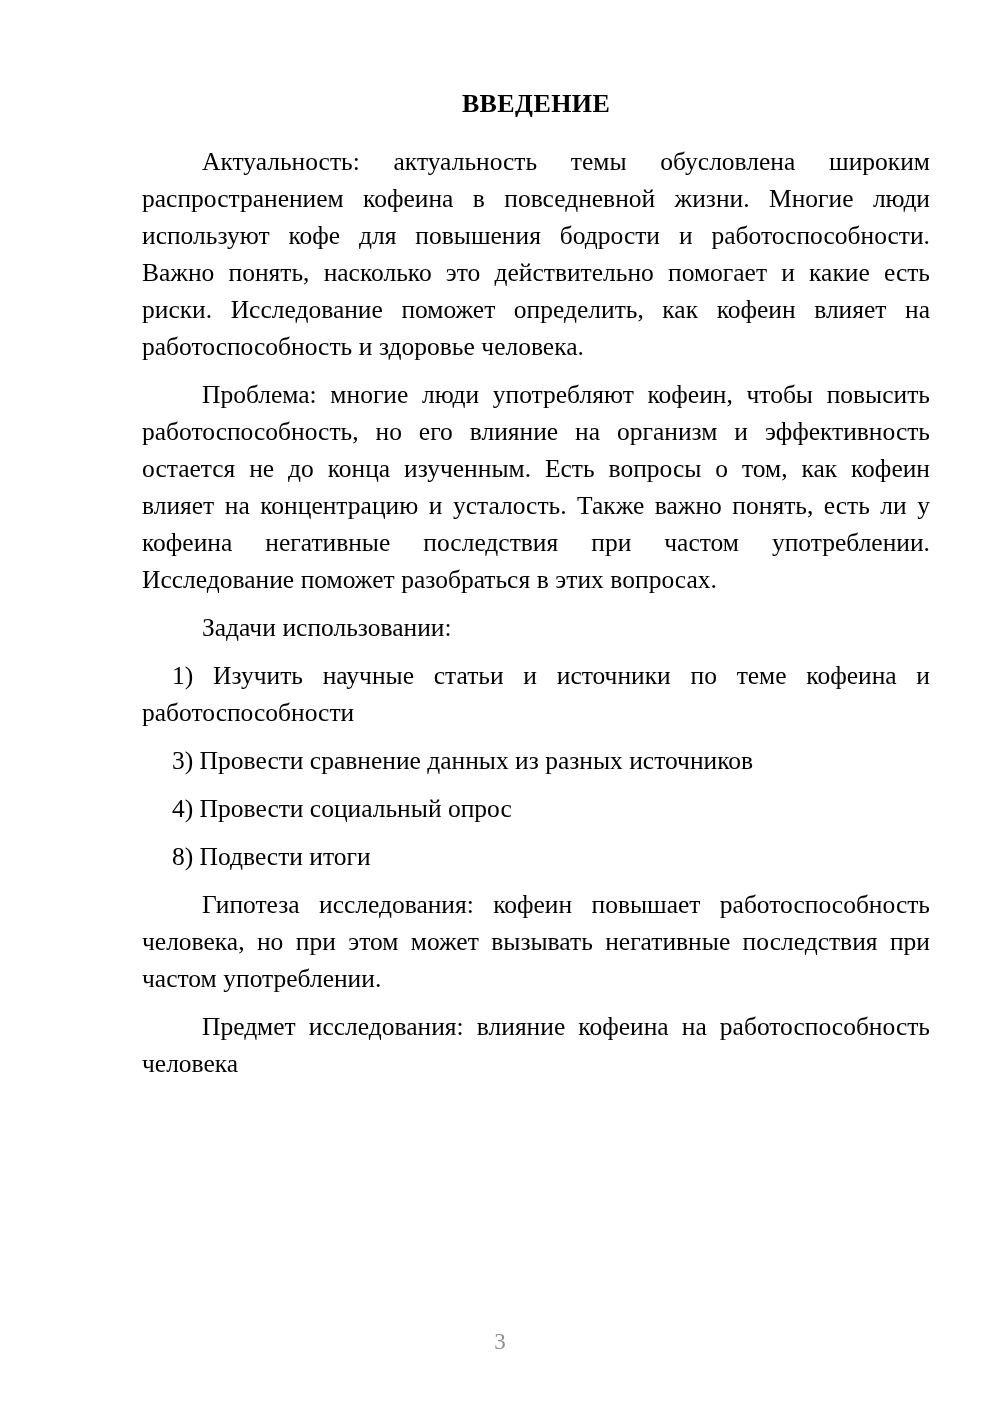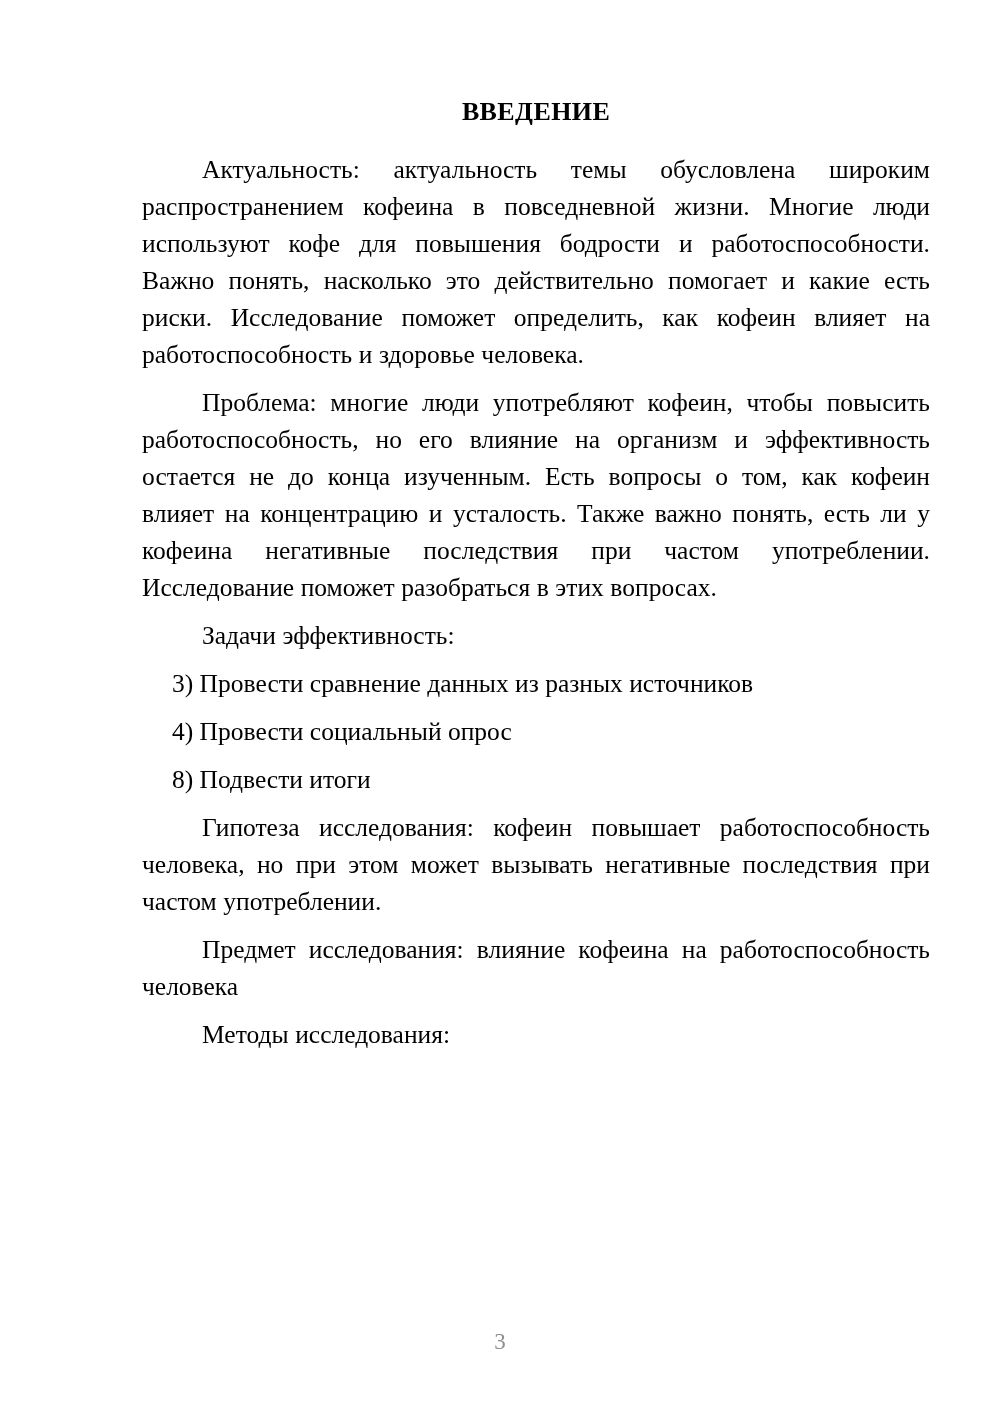--- a/index.html
+++ b/index.html
@@ -15,21 +15,21 @@
     position: relative;
     width: 1000px;
     height: 1414px;
     background: #ffffff;
     overflow: hidden;
     box-sizing: border-box;
   }
   .content {
     position: absolute;
     left: 142px;
-    top: 96px;
+    top: 88px;
     width: 788px;
   }
   .doc-heading {
     font-size: 26px;
     font-weight: bold;
     text-align: center;
     letter-spacing: 0.4px;
     margin: 0 0 24px 0;
     line-height: 1.2;
   }
@@ -81,32 +81,32 @@
 
   <div class="content">
 
     <h1 class="doc-heading">ВВЕДЕНИЕ</h1>
 
     <p class="para">Актуальность: актуальность темы обусловлена широким распространением кофеина в повседневной жизни. Многие люди используют кофе для повышения бодрости и работоспособности. Важно понять, насколько это действительно помогает и какие есть риски. Исследование поможет определить, как кофеин влияет на работоспособность и здоровье человека.</p>
 
     <p class="para">Проблема: многие люди употребляют кофеин, чтобы повысить работоспособность, но его влияние на организм и эффективность остается не до конца изученным. Есть вопросы о том, как кофеин влияет на концентрацию и усталость. Также важно понять, есть ли у кофеина негативные последствия при частом употреблении. Исследование поможет разобраться в этих вопросах.</p>
 
 
-    <p class="para short">Задачи эффективность:</p>
+    <p class="para short">Задачи использовании:</p>
 
     <div class="list-block">
+      <p class="list-item">1) Изучить научные статьи и источники по теме кофеина и работоспособности</p>
       <p class="list-item short">3) Провести сравнение данных из разных источников</p>
       <p class="list-item short">4) Провести социальный опрос</p>
       <p class="list-item short">8) Подвести итоги</p>
     </div>
 
 
     <p class="para">Гипотеза исследования: кофеин повышает работоспособность человека, но при этом может вызывать негативные последствия при частом употреблении.</p>
 
     <p class="para">Предмет исследования: влияние кофеина на работоспособность человека</p>
 
-    <p class="para short">Методы исследования:</p>
 
   </div>
 
   <div class="page-number">3</div>
 
 </div>
 
 </body></html>

